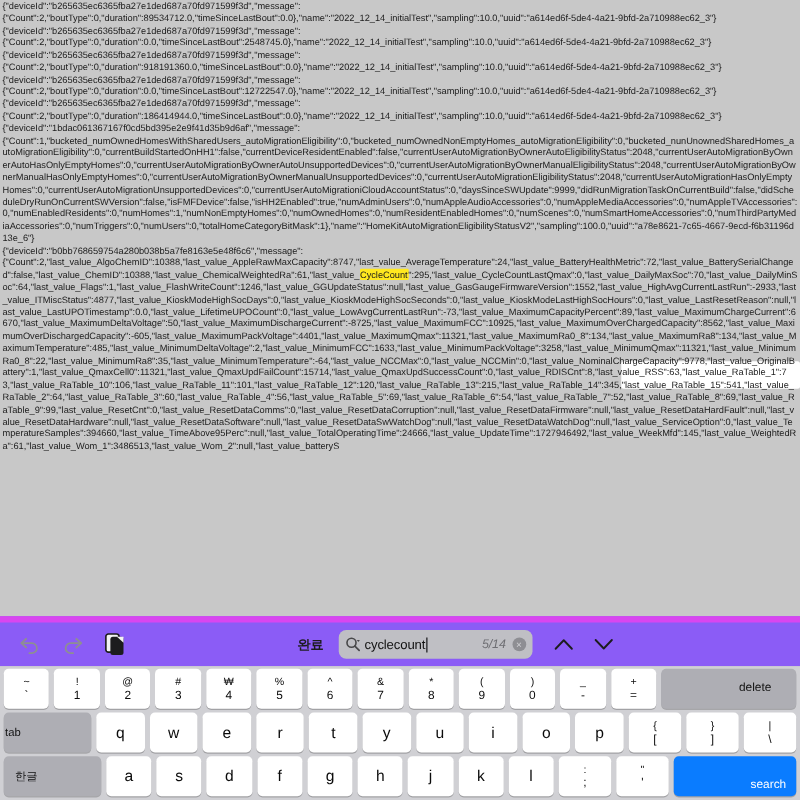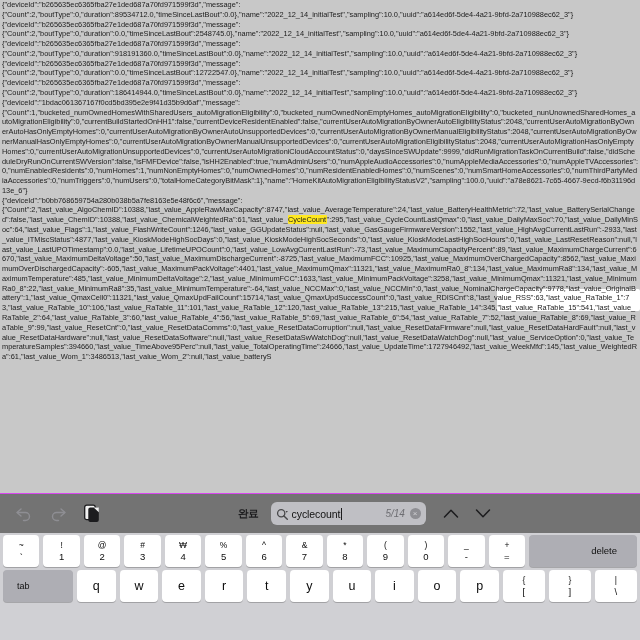--- a/index.html
+++ b/index.html
@@ -50,22 +50,22 @@
     background: #ffe81f;
     border-radius: 1px;
     padding: 0 0.5px;
   }
 
   
   #toolbar {
     position: absolute;
     left: 0; top: 493px;
     width: 640px; height: 40px;
-    background: #737373;
-    border-top: 1px solid #d946ef;
+    background: #8b5cf6;
+    border-top: 5px solid #d946ef;
     display: flex;
     align-items: center;
   }
   .tb-icons { display: flex; align-items: center; gap: 14px; padding-left: 14px; }
   .tb-icon { width: 20px; height: 22px; display: flex; align-items: center; justify-content: center; }
   .tb-icon svg { display: block; }
 
   #done-btn {
     margin-left: 136px;
     font-size: 10.5px;
@@ -167,21 +167,21 @@
   }
   .key.blue {
     background: #0a7cff;
     color: #ffffff;
     font-size: 9.5px;
     align-items: flex-end;
     justify-content: flex-end;
     padding: 0 8px 5px 0;
   }
   .key.delete { flex: 0 0 108px; align-items: center; justify-content: center; font-size: 9.5px; }
-  .key.tab { flex: 0 0 70px; align-items: flex-start; justify-content: center; padding-left: 14px; }
+  .key.tab { flex: 0 0 70px; align-items: flex-start; justify-content: center; padding-left: 1px; }
   .key.hangul { flex: 0 0 78px; align-items: flex-start; justify-content: center; padding-left: 9px; }
   .key.search { flex: 0 0 98px; }
   .key.letter { font-size: 12.5px; }
   .key.w-narrow { flex: 0 0 42px; }
 </style>
 </head>
 <body>
 
 <div id="screen">
 
@@ -335,15 +335,36 @@
       <div class="key dual w-narrow">
         <span class="sym-top">}</span>
         <span class="sym-bot">]</span>
       </div>
       <div class="key dual w-narrow">
         <span class="sym-top">|</span>
         <span class="sym-bot">\</span>
       </div>
     </div>
 
+    <div class="kb-row">
+      <div class="key gray hangul">한글</div>
+      <div class="key letter">a</div>
+      <div class="key letter">s</div>
+      <div class="key letter">d</div>
+      <div class="key letter">f</div>
+      <div class="key letter">g</div>
+      <div class="key letter">h</div>
+      <div class="key letter">j</div>
+      <div class="key letter">k</div>
+      <div class="key letter">l</div>
+      <div class="key dual w-narrow">
+        <span class="sym-top">:</span>
+        <span class="sym-bot">;</span>
+      </div>
+      <div class="key dual w-narrow">
+        <span class="sym-top">"</span>
+        <span class="sym-bot">'</span>
+      </div>
+      <div class="key blue search">search</div>
+    </div>
 
   </div>
 </div>
 
 </body></html>

